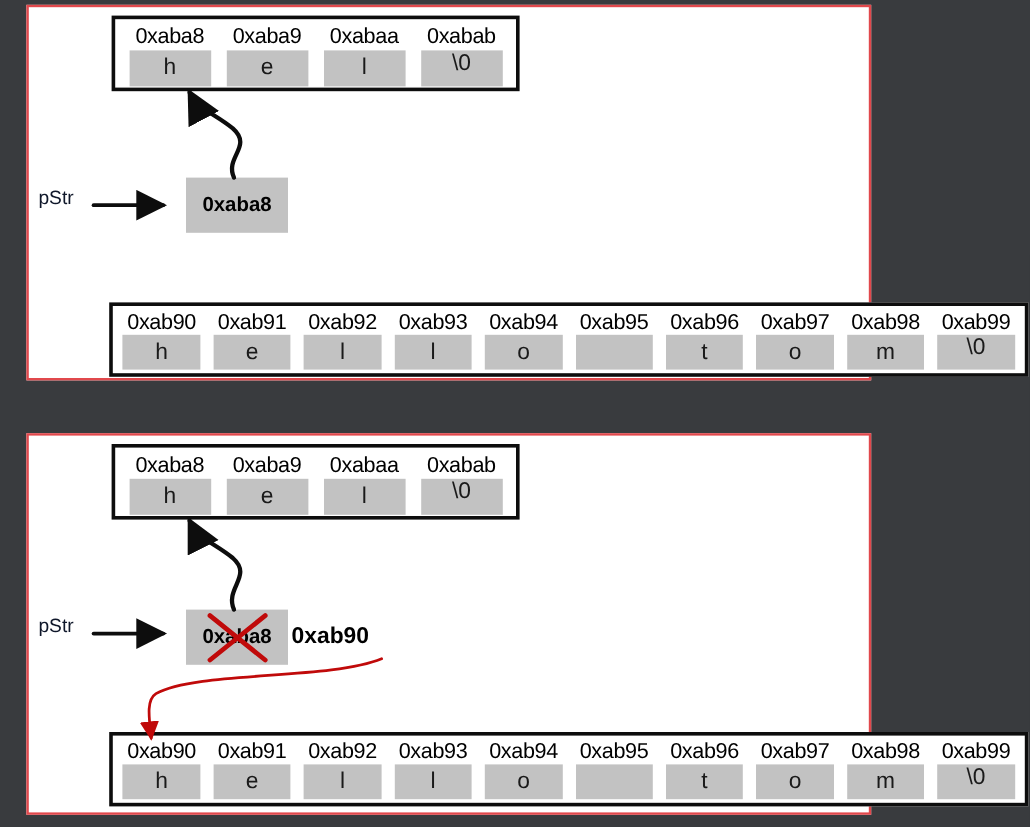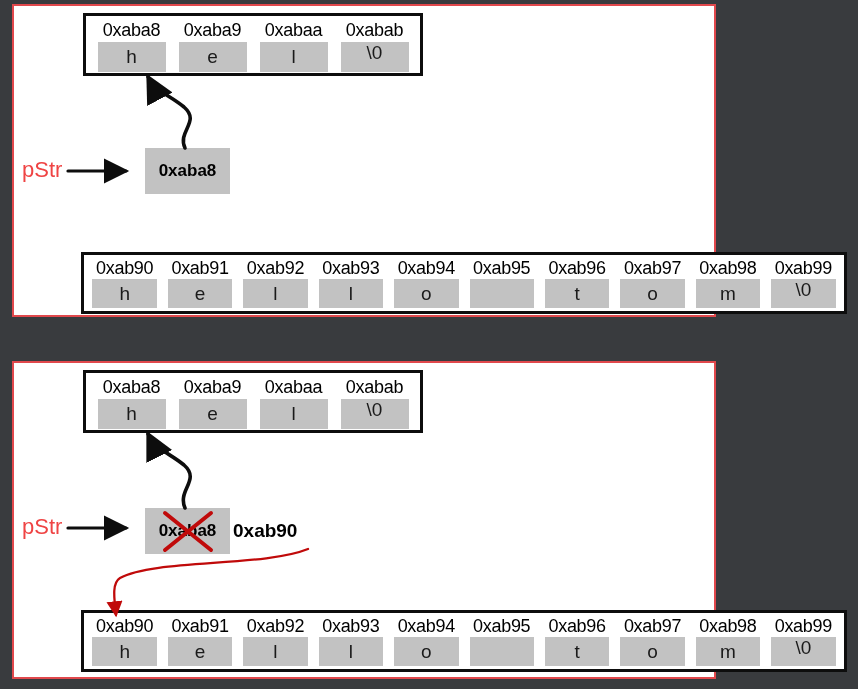--- a/index.html
+++ b/index.html
@@ -4,21 +4,21 @@
 <style>
   :root{
     --background:#393b3e; --panel_bg:#ffffff; --panel_border:#e1484c;
     --cell_fill:#c2c2c2; --annotation_red:#c00a0a; --line_black:#0d0d0d;
   }
   *{box-sizing:border-box; margin:0; padding:0;}
   html,body{width:858px; height:689px; overflow:hidden;}
   body{background:var(--background); font-family:"Liberation Sans", sans-serif; position:relative;}
 
   .panel{
-    position:absolute; left:12px; width:704px;
+    position:absolute; left:22px; width:704px;
     background:var(--panel_bg); border:2px solid var(--panel_border);padding-left:17px;
   }
   #panel-before{top:4px; height:313px;}
   #panel-after{top:361px; height:318px;}
 
   .overlay{position:absolute; left:0; top:0; pointer-events:none;}
 
   
   .mem-box{
     position:absolute; border:3px solid var(--line_black); background:#fff;
@@ -38,21 +38,21 @@
   .large-array .addr{line-height:22px;}
   .cell{
     background:var(--cell_fill); width:calc(100% - 5px); height:30px;
     display:flex; align-items:center; justify-content:center;
     font-size:19px; color:#1a1a1a;
   }
   .large-array .cell{height:29px;}
   .cell.nul{align-items:flex-start; line-height:22px;}
 
   
-  .pstr-label{position:absolute; left:8px; top:151px; font-size:22px; color:#ef4444;}
+  .pstr-label{position:absolute; left:8px; top:151px; font-size:16px; color:#0f172a;}
   .value-box{
     position:absolute; left:131px; top:142px; width:85px; height:46px;
     background:var(--cell_fill); display:flex; align-items:center; justify-content:center;
     font-size:17px; font-weight:bold; color:#000;
   }
   #panel-after .value-box{top:145px;}
   .new-value{
     position:absolute; left:219px; top:157px; font-size:19px; font-weight:bold; color:#000;
   }
 

